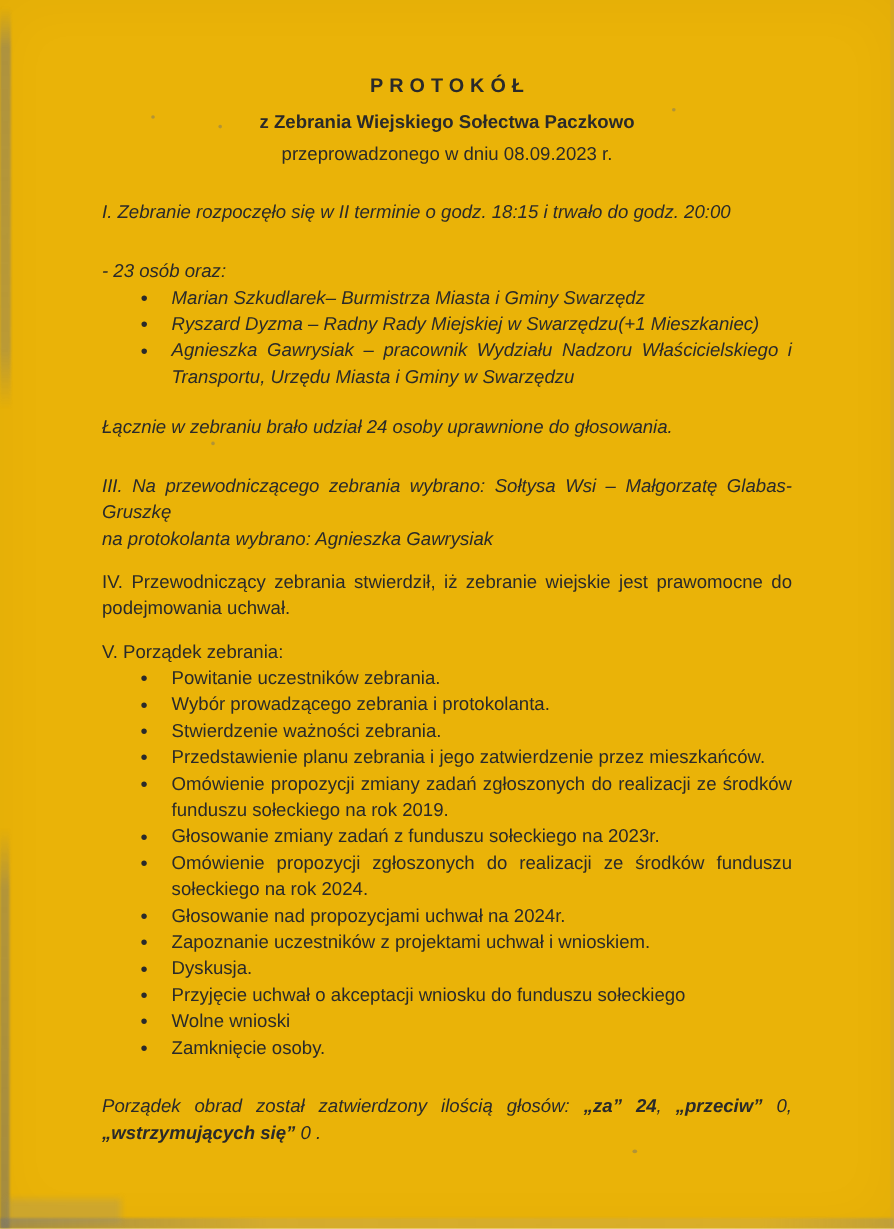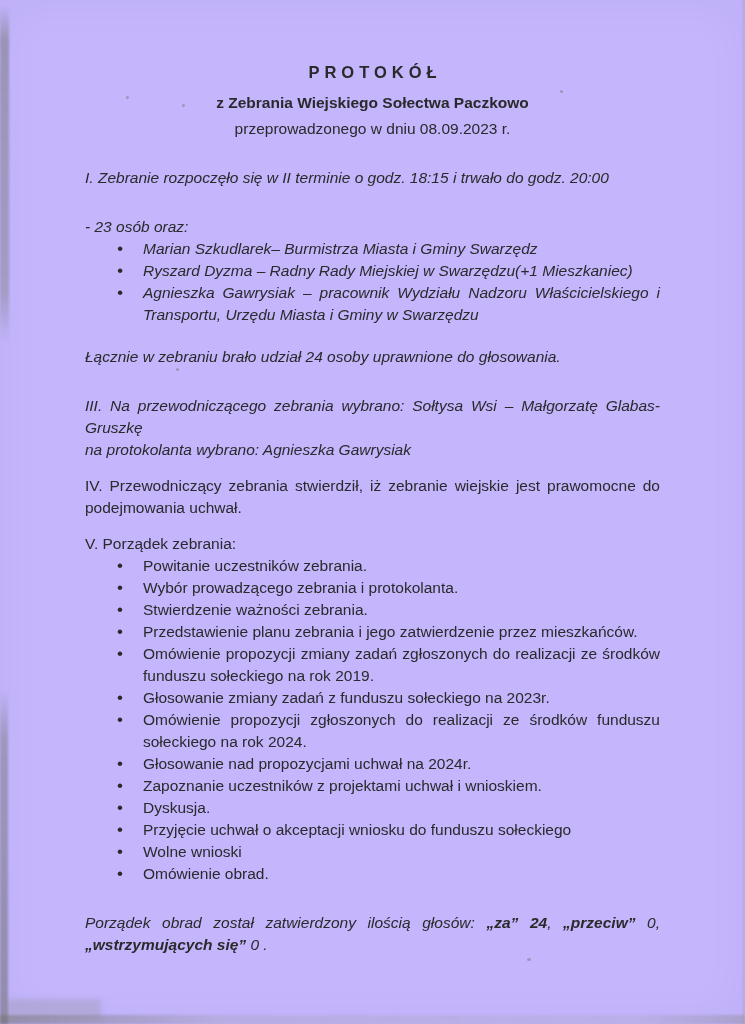--- a/index.html
+++ b/index.html
@@ -1,21 +1,21 @@
 <!DOCTYPE html>
 <html lang="pl"><head>
 <meta charset="utf-8">
 <style>
   html, body { margin: 0; padding: 0; background: #ffffff; }
   .scan {
     position: relative;
     width: 745px;
     height: 1024px;
     overflow: hidden;
-    background: #c4b5fd;
+    background: #eab308;
     box-shadow: inset 0 0 50px rgba(0,0,0,0.035);
     font-family: "Liberation Sans", "DejaVu Sans", sans-serif;
     font-size: 15.5px;
     line-height: 22px;
     color: #2a2a2a;
   }
   .content { padding: 62px 85px 0 85px; }
   h1.title {
     font-size: 16.5px;
     font-weight: 700;
@@ -113,21 +113,21 @@
         <li>Stwierdzenie ważności zebrania.</li>
         <li>Przedstawienie planu zebrania i jego zatwierdzenie przez mieszkańców.</li>
         <li>Omówienie propozycji zmiany zadań zgłoszonych do realizacji ze środków funduszu sołeckiego na rok 2019.</li>
         <li>Głosowanie zmiany zadań z funduszu sołeckiego na 2023r.</li>
         <li>Omówienie propozycji zgłoszonych do realizacji ze środków funduszu sołeckiego na rok 2024.</li>
         <li>Głosowanie nad propozycjami uchwał na 2024r.</li>
         <li>Zapoznanie uczestników z projektami uchwał i wnioskiem.</li>
         <li>Dyskusja.</li>
         <li>Przyjęcie uchwał o akceptacji wniosku do funduszu sołeckiego</li>
         <li>Wolne wnioski</li>
-        <li>Omówienie obrad.</li>
+        <li>Zamknięcie osoby.</li>
       </ul>
     </div>
 
     <p class="mt16 just"><span>Porządek obrad został zatwierdzony ilością głosów: </span><span class="b">„za” 24</span><span>, </span><span class="b">„przeciw”</span><span> 0, </span><span class="b">„wstrzymujących się”</span><span> 0 .</span></p>
 
   </div>
 
   <div class="edge edge-left-top"></div>
   <div class="edge edge-left-bottom"></div>
   <div class="edge edge-bottom"></div>

